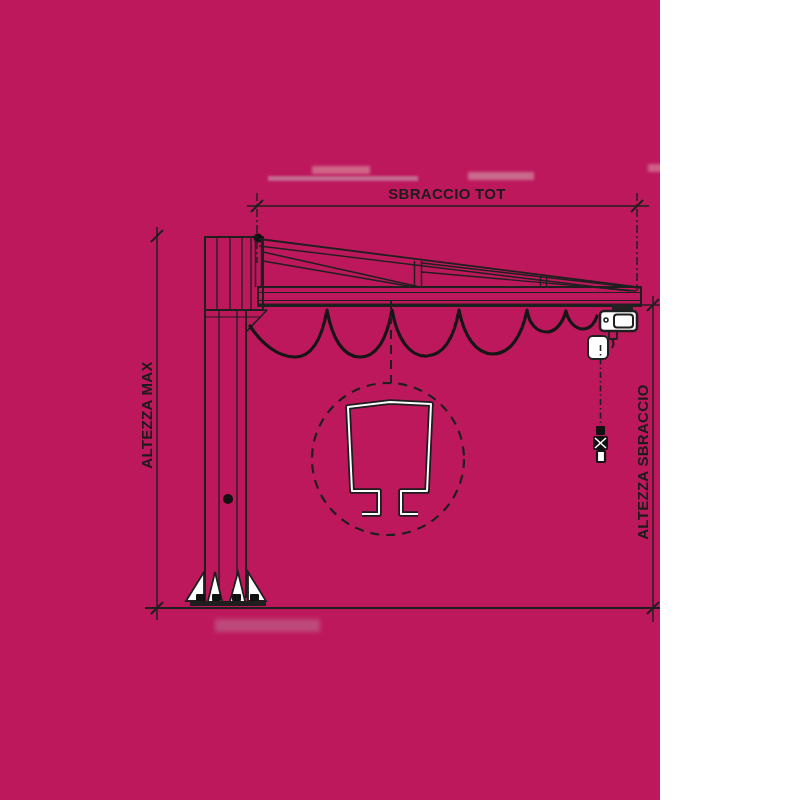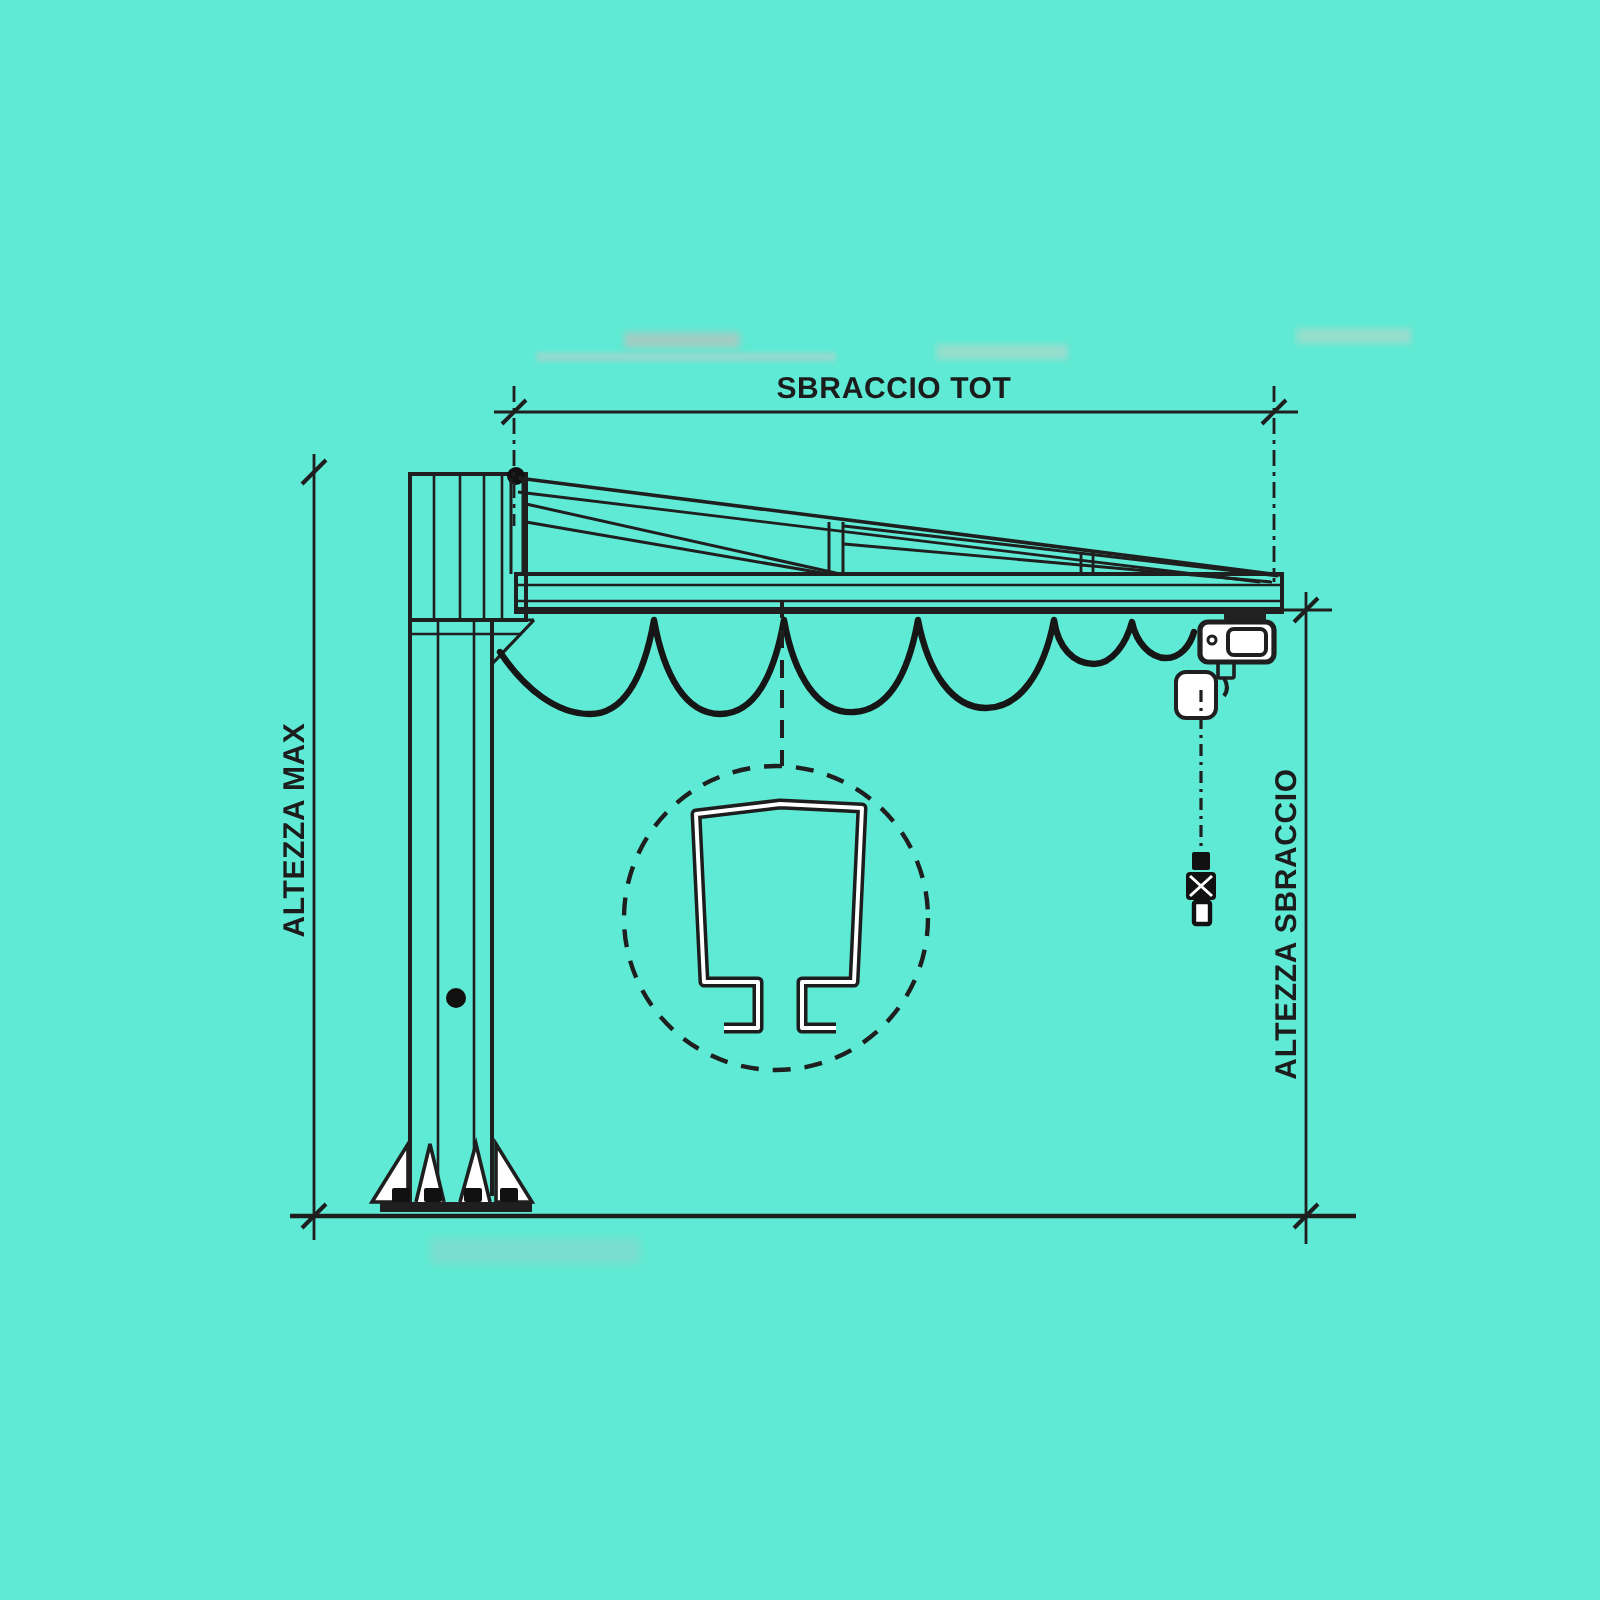--- a/index.html
+++ b/index.html
@@ -1,16 +1,16 @@
 <!DOCTYPE html>
 <html><head>
 <meta charset="utf-8">
 <style>
   html,body{margin:0;padding:0;background:#fff;}
-  .stage{position:relative;width:800px;height:800px;background:#5eead4;overflow:hidden;
+  .stage{position:relative;width:660px;height:800px;background:#be185d;overflow:hidden;
          font-family:"Liberation Sans",sans-serif;}
   .smudge{position:absolute;pointer-events:none;}
   svg text{font-family:"Liberation Sans",sans-serif;font-size:15px;font-weight:600;
            fill:#1c1c1c;letter-spacing:0.3px;}
 </style>
 </head>
 <body>
 
 <div class="stage">
 

